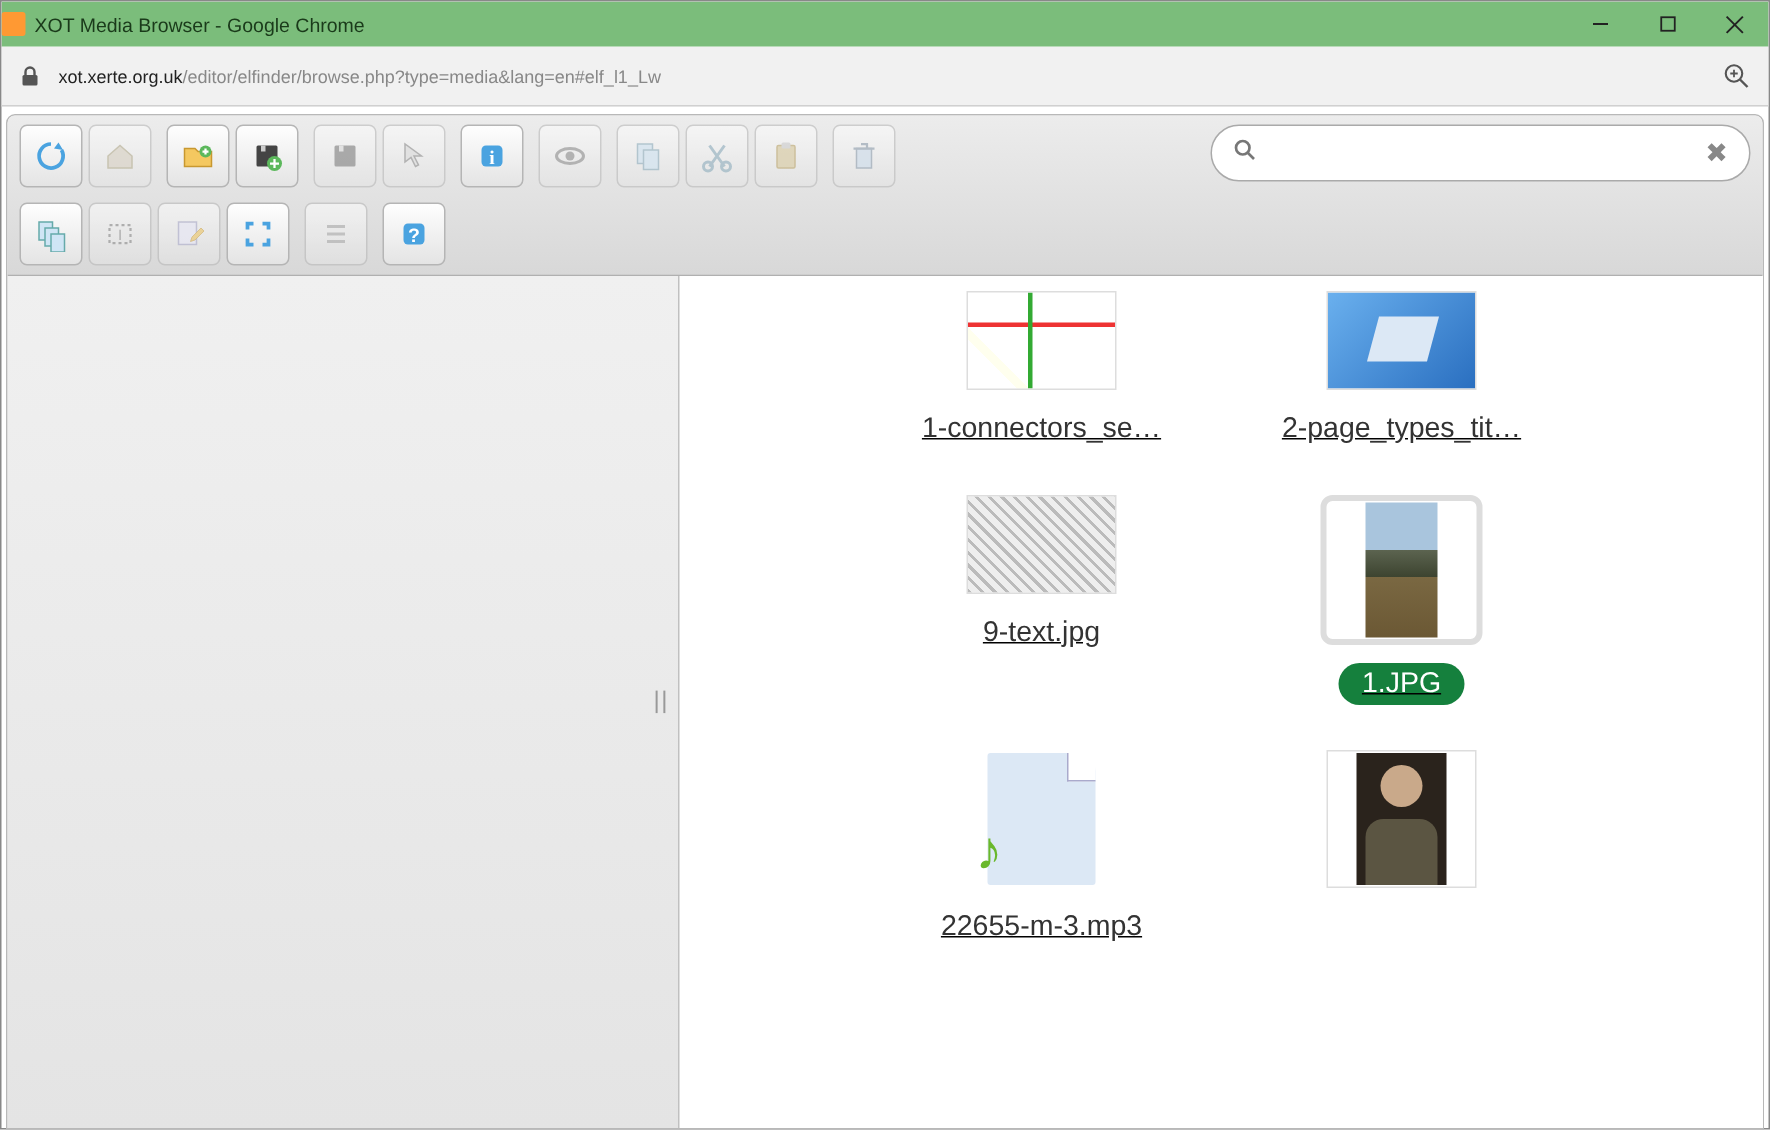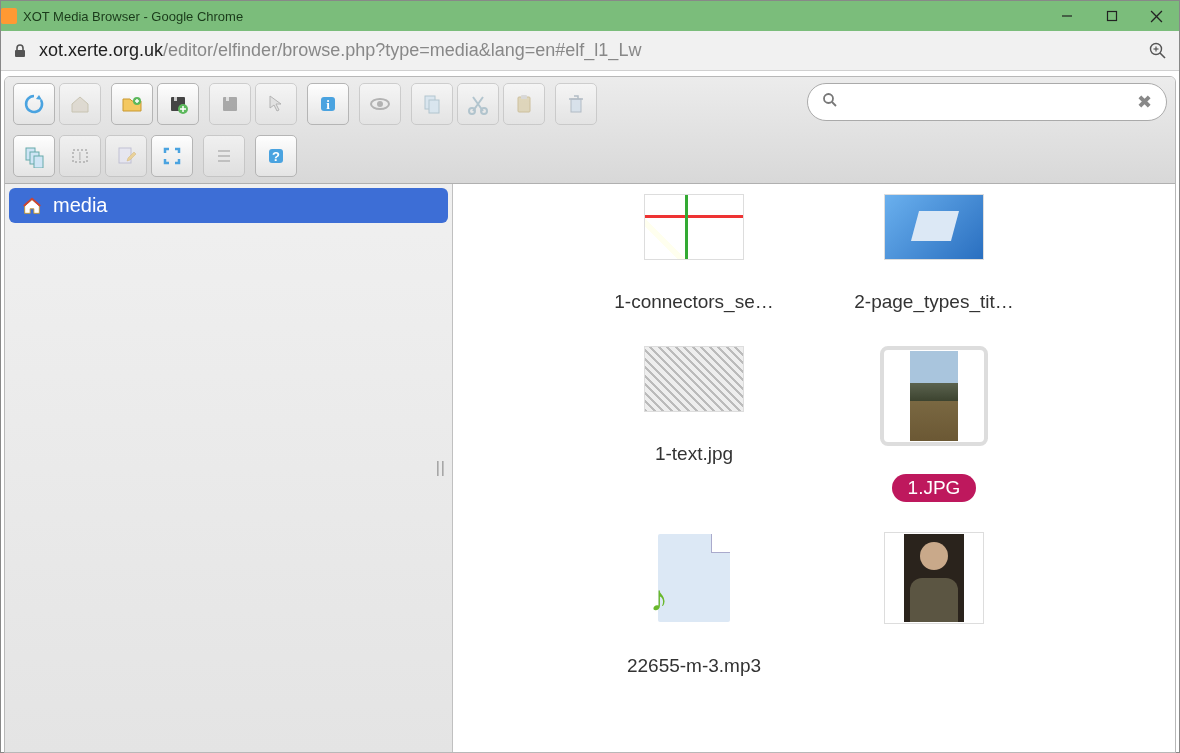--- a/index.html
+++ b/index.html
@@ -9,21 +9,21 @@
 .titlebar { height: 30px; background: #7bbd7b; display: flex; align-items: center; padding: 0 0; position: relative; }
 .titlebar .xot-icon { width: 16px; height: 16px; margin-right: 6px; background: #ff9933; border-radius: 2px; }
 .titlebar .title { font-size: 13px; color: #1a3a1a; }
 .titlebar .win-controls { position: absolute; right: 0; top: 0; display: flex; }
 .titlebar .win-btn { width: 45px; height: 30px; display: flex; align-items: center; justify-content: center; font-size: 14px; color: #222; }
 .titlebar .win-btn svg { stroke: #222; }
 
 
 .addrbar { height: 40px; background: #f1f1f1; border-bottom: 1px solid #d0d0d0; display: flex; align-items: center; padding: 0 10px; }
 .addrbar .lock-icon { width: 18px; height: 18px; margin-right: 10px; display:flex; align-items:center; justify-content:center; }
-.addrbar .url { font-size: 18px; color: #333; flex: 1; white-space: nowrap; overflow: hidden; }
+.addrbar .url { font-size: 12px; color: #333; flex: 1; white-space: nowrap; overflow: hidden; }
 .addrbar .url .domain { color: #222; }
 .addrbar .url .path { color: #888; }
 .addrbar .zoom-icon { width: 22px; height: 22px; display:flex; align-items:center; justify-content:center; }
 
 
 .content-wrap { position: absolute; top: 70px; left: 0; right: 0; bottom: 0; padding: 6px 4px 0 4px; }
 .finder { width: 100%; height: 100%; border: 1px solid #b8b8b8; border-radius: 6px 6px 0 0; overflow: hidden; background: #fff; display: flex; flex-direction: column; }
 
 
 .toolbar { background: linear-gradient(#ececec, #d8d8d8); border-bottom: 1px solid #b0b0b0; padding: 6px 8px; display: flex; flex-wrap: wrap; align-items: flex-start; gap: 10px; }
@@ -42,25 +42,25 @@
 .sidebar { width: 448px; background: linear-gradient(#f0f0f0, #e4e4e4); border-right: 1px solid #c0c0c0; padding: 4px; position: relative; }
 .tree-item { background: #3d6ed6; color: #fff; border-radius: 6px; padding: 6px 12px; font-size: 20px; display: flex; align-items: center; gap: 10px; cursor: pointer; }
 .tree-item .home-icon { width: 22px; height: 22px; }
 .drag-handle { position: absolute; right: 6px; top: 50%; transform: translateY(-50%); color: #999; font-size: 16px; letter-spacing: 1px; cursor: ew-resize; }
 
 .files { flex: 1; background: #fff; overflow-y: scroll; padding: 10px 16px; }
 .files::-webkit-scrollbar { width: 17px; }
 .files::-webkit-scrollbar-track { background: #f0f0f0; }
 .files::-webkit-scrollbar-thumb { background: #c2c2c2; border-radius: 2px; }
 .grid { display: grid; grid-template-columns: repeat(2, 230px); gap: 30px 10px; justify-content: center; }
-.file-item { display: flex; flex-direction: column; align-items: center; gap: 28px; cursor: pointer; }
+.file-item { display: flex; flex-direction: column; align-items: center; gap: 12px; cursor: pointer; text-decoration: underline; }
 .thumb { width: 100px; height: 66px; border: 1px solid #ddd; display: flex; align-items: center; justify-content: center; overflow: hidden; background: #fff; }
 .file-item.selected .thumb { border: 4px solid #ddd; border-radius: 8px; padding: 2px; height: 100px; width: 108px; }
 .file-item .fname { font-size: 19px; color: #333; max-width: 210px; white-space: nowrap; overflow: hidden; text-overflow: ellipsis; text-align: center; padding: 3px 16px; border-radius: 16px; }
-.file-item.selected .fname { background: #be185d; color: #fff; text-align: right; }
+.file-item.selected .fname { background: #15803d; color: #fff; text-align: right; }
 
 
 .th-connectors { background: linear-gradient(45deg,#fff 20%,#ffe 20%,#ffe 25%,#fff 25%); position:relative; overflow:hidden; }
 .th-connectors::before, .th-connectors::after { content:""; position:absolute; }
 .th-connectors::before { width:100%; height:3px; background:#e33; top:20px; }
 .th-connectors::after { width:3px; height:100%; background:#3a3; left:40px; }
 .th-page { background: linear-gradient(135deg,#6ab0ee,#2a6fc0); position:relative; }
 .th-page::after { content:""; position:absolute; width:40px; height:30px; background:#dce8f5; top:16px; left:30px; transform: skewX(-15deg); }
 .th-text { background: repeating-linear-gradient(45deg,#bbb,#bbb 2px,#eee 2px,#eee 6px); filter: grayscale(1); }
 .th-landscape { width:48px; height:90px; background: linear-gradient(#a9c5dd 0%,#a9c5dd 35%,#5c6450 35%,#3d4430 55%,#7a6842 55%,#6b5834 100%); }
@@ -263,45 +263,36 @@
                 <rect x="5" y="5" width="14" height="14" rx="3" fill="#4aa3e0"></rect>
                 <text x="12" y="17" text-anchor="middle" fill="#fff" font-size="13" font-weight="bold">?</text>
               </svg>
             </div>
     </div>
   </div>
 </div>
 
 <div class="main">
   <div class="sidebar">
-    <div class="tree-item">
-      <span class="home-icon">
-        <svg width="22" height="22" viewBox="0 0 24 24">
-                <path d="M4 12 L12 5 L20 12 V20 H14 V15 H10 V20 H4 Z" fill="#fff" stroke="#c49830" stroke-width="1"></path>
-                <path d="M3 12 L12 4 L21 12" fill="none" stroke="#c43" stroke-width="2"></path>
-              </svg>
-      </span>
-      <span>media</span>
-    </div>
     <div class="drag-handle">||</div>
   </div>
 
   <div class="files">
     <div class="grid" id="file-grid">
             <div class="file-item">
               <div class="thumb th-connectors"></div>
               <div class="fname">1-connectors_se…</div>
             </div>
             <div class="file-item">
               <div class="thumb th-page"></div>
               <div class="fname">2-page_types_tit…</div>
             </div>
             <div class="file-item">
               <div class="thumb th-text"></div>
-              <div class="fname">1-text.jpg</div>
+              <div class="fname">9-text.jpg</div>
             </div>
             <div class="file-item selected">
               <div class="thumb">
                 <div class="th-landscape"></div>
               </div>
               <div class="fname">1.JPG</div>
             </div>
             <div class="file-item">
               <div class="thumb" style="border:none;height:92px">
                 <div class="th-mp3">

